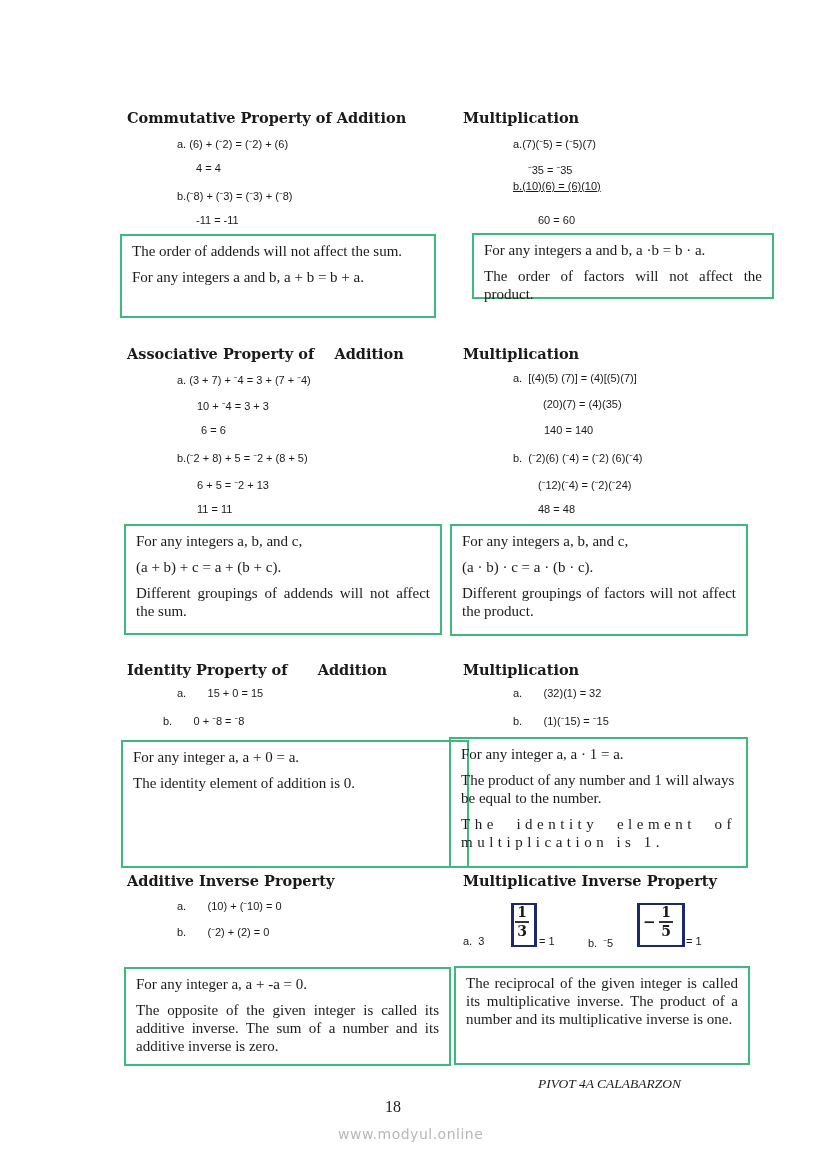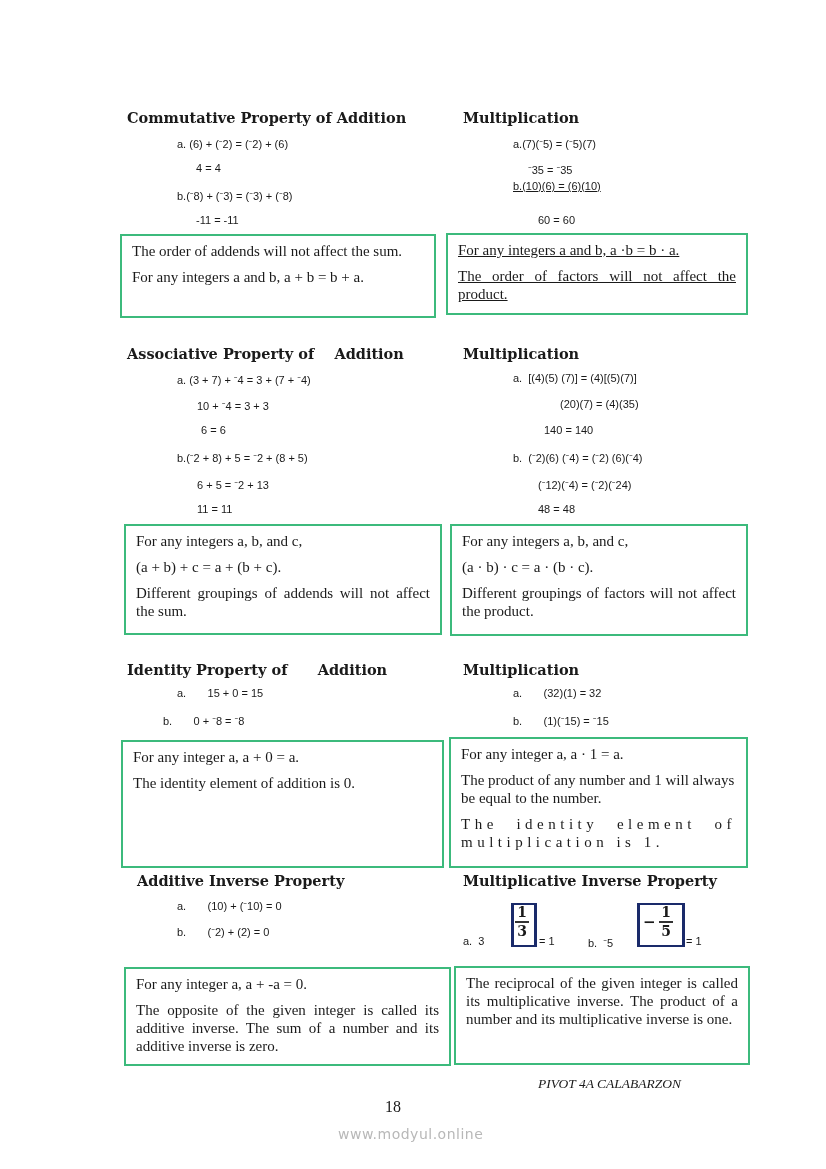--- a/index.html
+++ b/index.html
@@ -36,37 +36,37 @@
 
 <div class="abs eq" style="left:513px;top:136px;">a.(7)(⁻5) = (⁻5)(7)</div>
 <div class="abs eq" style="left:528px;top:162px;">⁻35 = ⁻35</div>
 <div class="abs eq" style="left:513px;top:180px;text-decoration:underline;">b.(10)(6) = (6)(10)</div>
 <div class="abs eq" style="left:538px;top:214px;">60 = 60</div>
 
 <div class="box" style="left:120px;top:234px;width:316px;height:84px;">
   <p>The order of addends will not affect the sum.</p>
   <p>For any integers a and b, a + b = b + a.</p>
 </div>
-<div class="box" style="left:446px;top:233px;width:302px;height:82px;text-decoration:underline;">
+<div class="box" style="left:472px;top:233px;width:302px;height:66px;">
   <p>For any integers a and b, a ·b = b · a.</p>
   <p>The order of factors will not affect the product.</p>
 </div>
 
 <div class="abs heading" style="left:127px;top:345px;">Associative Property of    Addition</div>
 <div class="abs heading" style="left:463px;top:345px;">Multiplication</div>
 
 <div class="abs eq" style="left:177px;top:372px;">a. (3 + 7) + ⁻4 = 3 + (7 + ⁻4)</div>
 <div class="abs eq" style="left:197px;top:398px;">10 + ⁻4 = 3 + 3</div>
 <div class="abs eq" style="left:201px;top:424px;">6 = 6</div>
 <div class="abs eq" style="left:177px;top:450px;">b.(⁻2 + 8) + 5 = ⁻2 + (8 + 5)</div>
 <div class="abs eq" style="left:197px;top:477px;">6 + 5 = ⁻2 + 13</div>
 <div class="abs eq" style="left:197px;top:503px;">11 = 11</div>
 
 <div class="abs eq" style="left:513px;top:372px;">a.  [(4)(5) (7)] = (4)[(5)(7)]</div>
-<div class="abs eq" style="left:560px;top:398px;">(20)(7) = (4)(35)</div>
+<div class="abs eq" style="left:543px;top:398px;">(20)(7) = (4)(35)</div>
 <div class="abs eq" style="left:544px;top:424px;">140 = 140</div>
 <div class="abs eq" style="left:513px;top:450px;">b.  (⁻2)(6) (⁻4) = (⁻2) (6)(⁻4)</div>
 <div class="abs eq" style="left:538px;top:477px;">(⁻12)(⁻4) = (⁻2)(⁻24)</div>
 <div class="abs eq" style="left:538px;top:503px;">48 = 48</div>
 
 <div class="box" style="left:124px;top:524px;width:318px;height:111px;">
   <p>For any integers a, b, and c,</p>
   <p>(a + b) + c = a + (b + c).</p>
   <p>Different groupings of addends will not affect the sum.</p>
 </div>
@@ -77,31 +77,31 @@
 </div>
 
 <div class="abs heading" style="left:127px;top:661px;">Identity Property of      Addition</div>
 <div class="abs heading" style="left:463px;top:661px;">Multiplication</div>
 
 <div class="abs eq" style="left:177px;top:687px;">a.       15 + 0 = 15</div>
 <div class="abs eq" style="left:163px;top:713px;">b.       0 + ⁻8 = ⁻8</div>
 <div class="abs eq" style="left:513px;top:687px;">a.       (32)(1) = 32</div>
 <div class="abs eq" style="left:513px;top:713px;">b.       (1)(⁻15) = ⁻15</div>
 
-<div class="box" style="left:121px;top:740px;width:323px;height:128px;">
+<div class="box" style="left:121px;top:740px;width:348px;height:128px;">
   <p>For any integer a, a + 0 = a.</p>
   <p>The identity element of addition is 0.</p>
 </div>
 <div class="box" style="left:449px;top:737px;width:299px;height:131px;">
   <p>For any integer a, a · 1 = a.</p>
   <p style="text-align:left;">The product of any number and 1 will always be equal to the number.</p>
   <p class="spread">The identity element of multiplication is 1.</p>
 </div>
 
-<div class="abs heading" style="left:137px;top:872px;">Additive Inverse Property</div>
+<div class="abs heading" style="left:127px;top:872px;">Additive Inverse Property</div>
 <div class="abs heading" style="left:463px;top:872px;">Multiplicative Inverse Property</div>
 
 <div class="abs eq" style="left:177px;top:898px;">a.       (10) + (⁻10) = 0</div>
 <div class="abs eq" style="left:177px;top:924px;">b.       (⁻2) + (2) = 0</div>
 
 <div class="abs eq" style="left:463px;top:935px;">a.  3</div>
 <div class="frac-bracket" style="left:511px;top:903px;width:20px;height:40px;"></div>
 <div class="frac" style="left:515px;top:905px;width:14px;">
   <span class="num">1</span>
   <span class="bar"></span>

